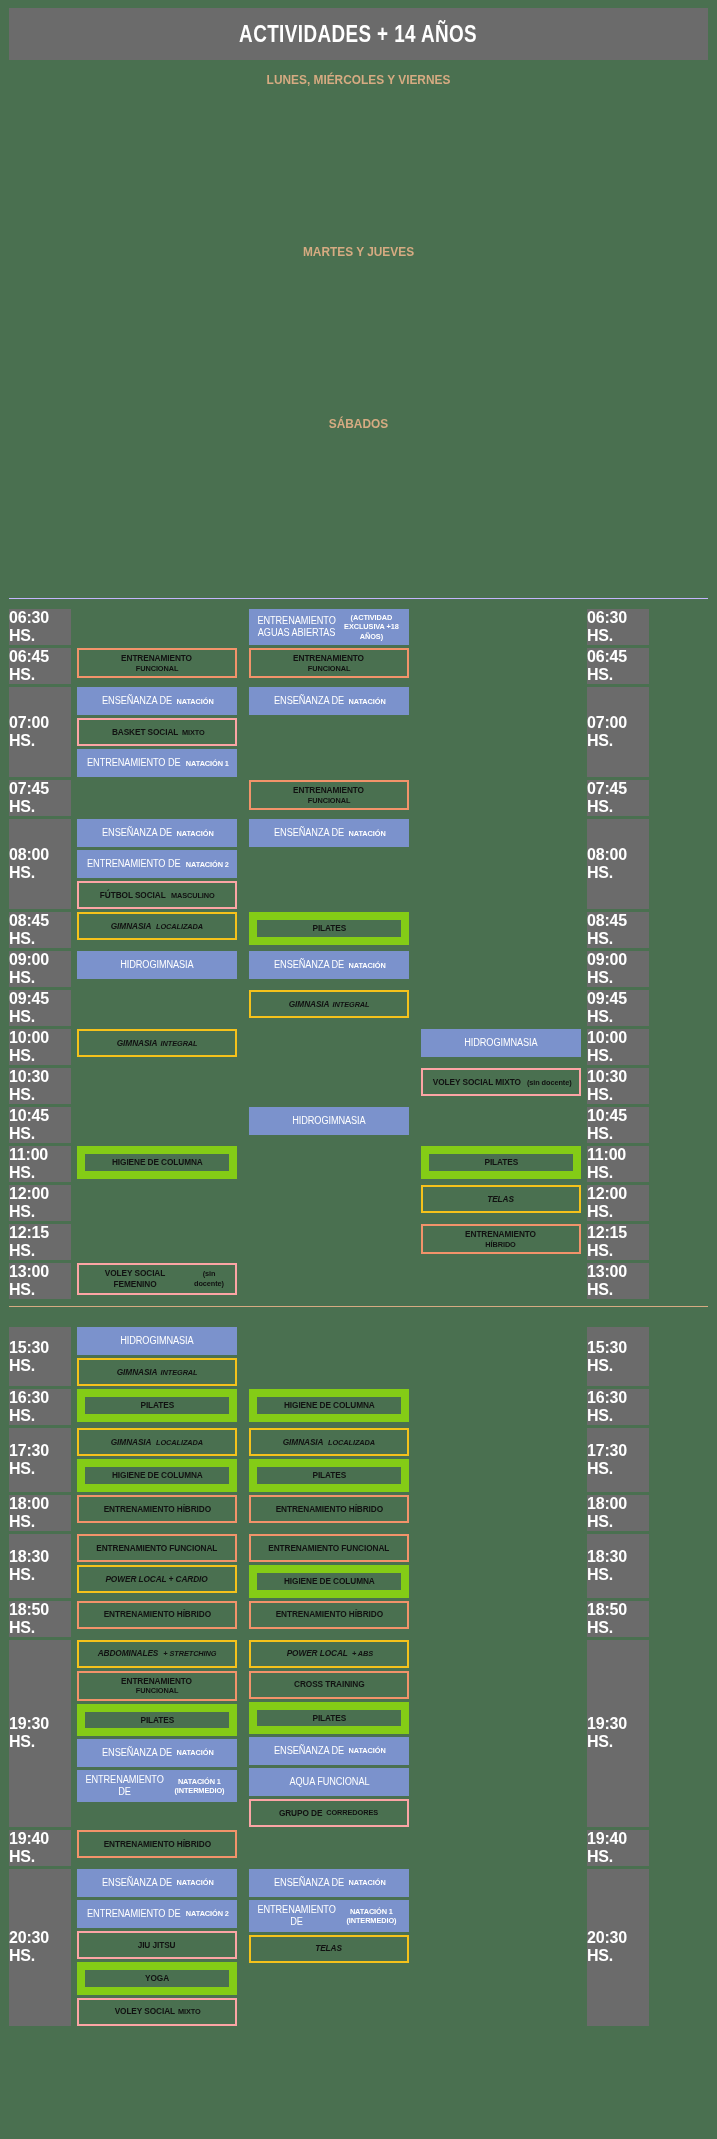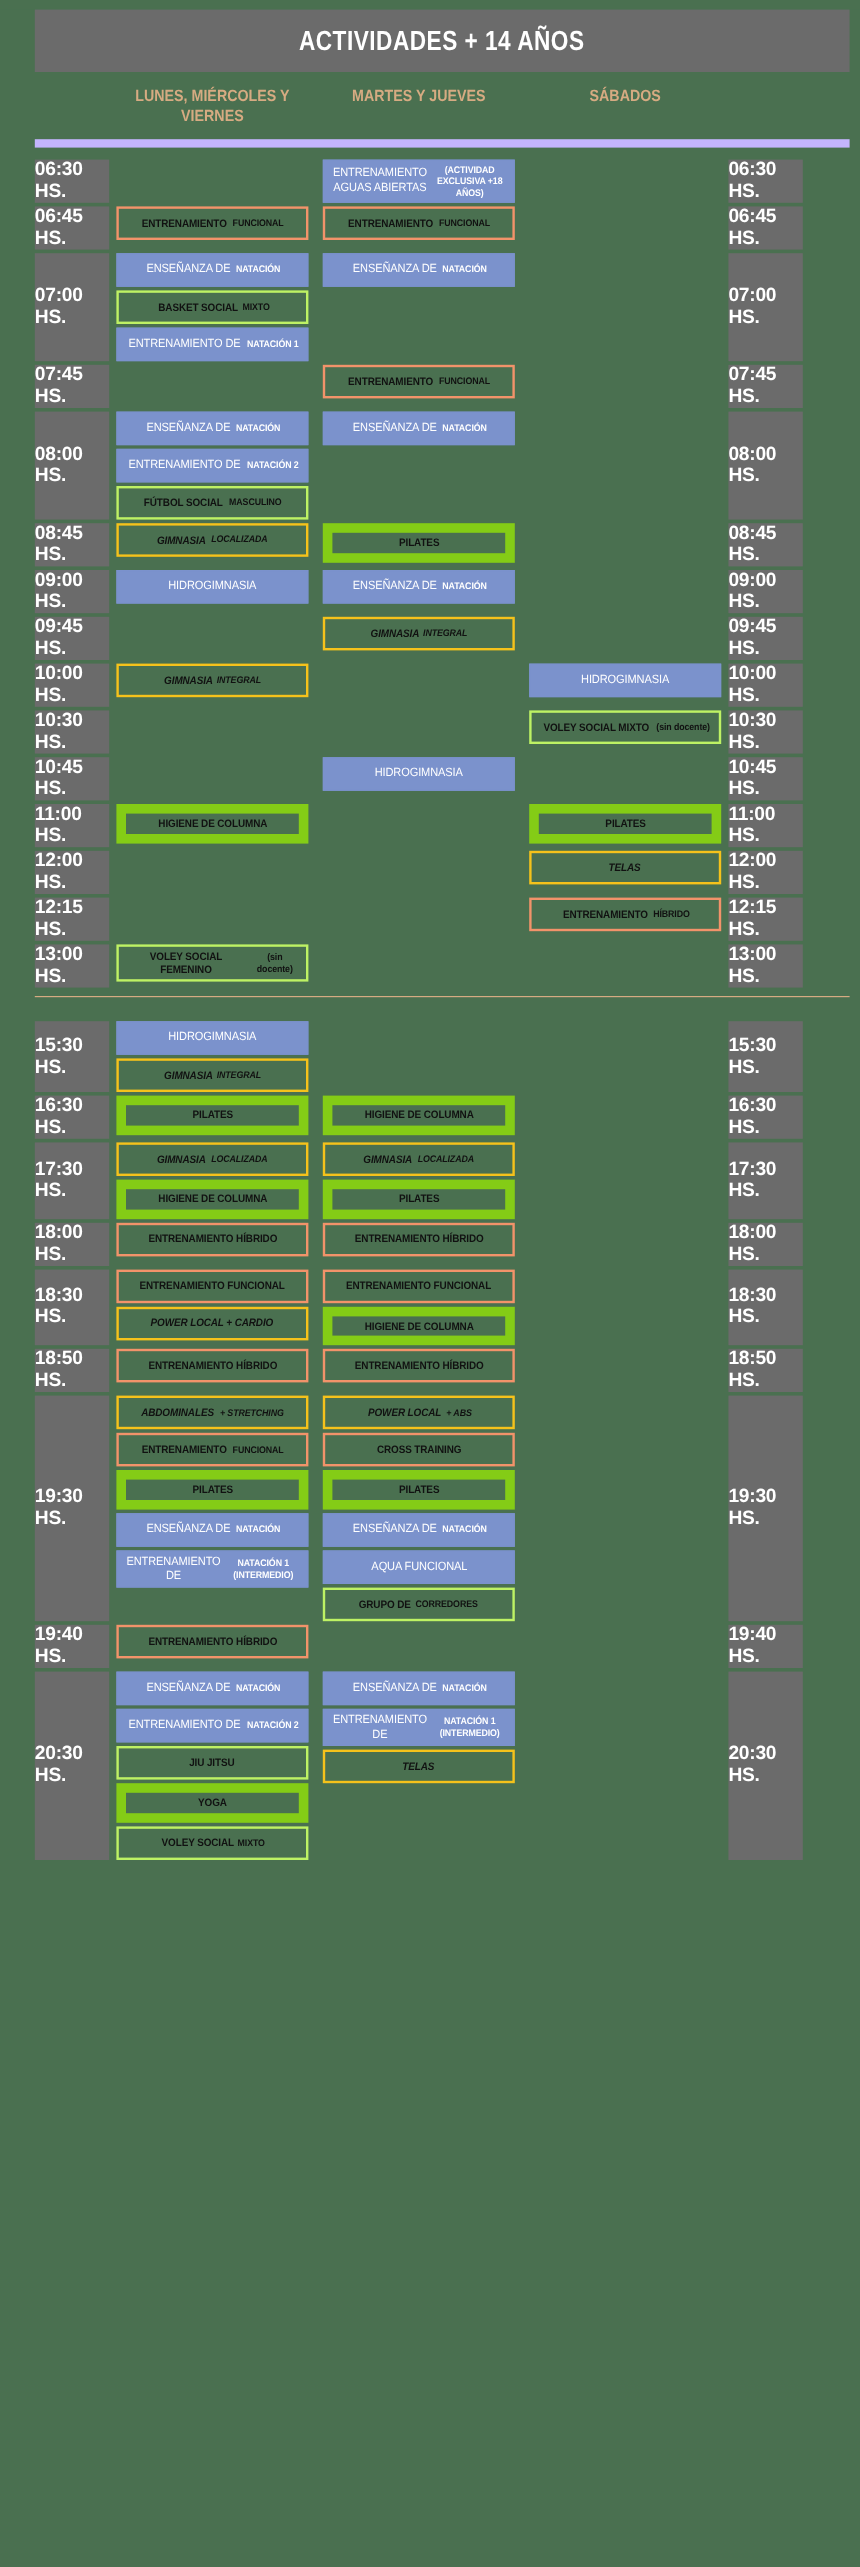--- a/index.html
+++ b/index.html
@@ -4,21 +4,21 @@
 <title>Actividades +14 años</title>
 <style>
   * { box-sizing: border-box; margin: 0; padding: 0; }
   html, body {
     width: 717px;
     background: #4a7050;
     font-family: "Liberation Sans", sans-serif;
   }
   body { padding: 0 0 0 0; }
 
-  .page { width: 717px; background: #4a7050; position: relative; padding-left: 20px; }
+  .page { width: 717px; background: #4a7050; position: relative; }
 
   
   .title-banner {
     margin: 8px 9px 0 9px;
     background: #6b6b6b;
     height: 52px;
     display: flex; align-items: center; justify-content: center;
   }
   .title-banner h1 {
     color: #ffffff;
@@ -26,22 +26,23 @@
     font-weight: bold;
     letter-spacing: .5px;
     transform: scaleX(.82);
     font-family: "Liberation Sans", sans-serif;
   }
 
   
   .col-headers {
     display: flex;
     padding: 12px 0 10px 0;
-    border-bottom: 7px solid #c4b5fd;
+    border-bottom: 1px solid #c4b5fd;
     margin: 0 9px;
+    flex-direction: column;
   }
   .ch-spacer { width: 62px; flex: none; }
   .ch { flex: 1 1 0; text-align: center; color: #d6ab82;
         font-size: 13.5px; font-weight: bold; line-height: 1.25;
         transform: scaleX(.88); }
   .ch-col1 { flex: 0 0 172px; }
   .ch-col2 { flex: 0 0 172px; }
   .ch-col3 { flex: 0 0 172px; }
 
   
@@ -73,24 +74,24 @@
     padding: 3px 4px;
     transform: scaleX(1);
     letter-spacing: -.1px;
   }
   .chip .lbl { display: block; transform: scaleX(.92); }
   .chip .sub { display:block; font-size: 8px; font-weight: bold; transform: scaleX(.92); }
 
   
   .c-blue   { background: #7b92cc; color: #ffffff; border: 1px solid #7b92cc; font-weight: normal; font-size: 10px; }
   .c-blue .lbl { font-weight: normal; }
-  .c-orange { background: transparent; border: 2px solid #f2936a; color: #111111; }
+  .c-orange { background: transparent; border: 2px solid #f2936a; color: #111111; flex-direction: column; }
   .c-yellow { background: transparent; border: 2px solid #f5c21b; color: #111111; font-style: italic; }
   .c-green  { background: transparent; border: 8px solid #84cc16; color: #111111; }
-  .c-gray   { background: transparent; border: 2px solid #bef264; color: #111111; }
+  .c-gray   { background: transparent; border: 2px solid #fca5a5; color: #111111; }
 
   .empty { min-height: 28px; }
   .hr-line { margin: 2px 9px 10px 9px; border-top: 1px solid #d6ab82; }
 
   
   .footer {
     margin: 16px 9px 12px 9px;
     background: #808080;
     padding: 20px 10px 22px 10px;
     text-align: center;

